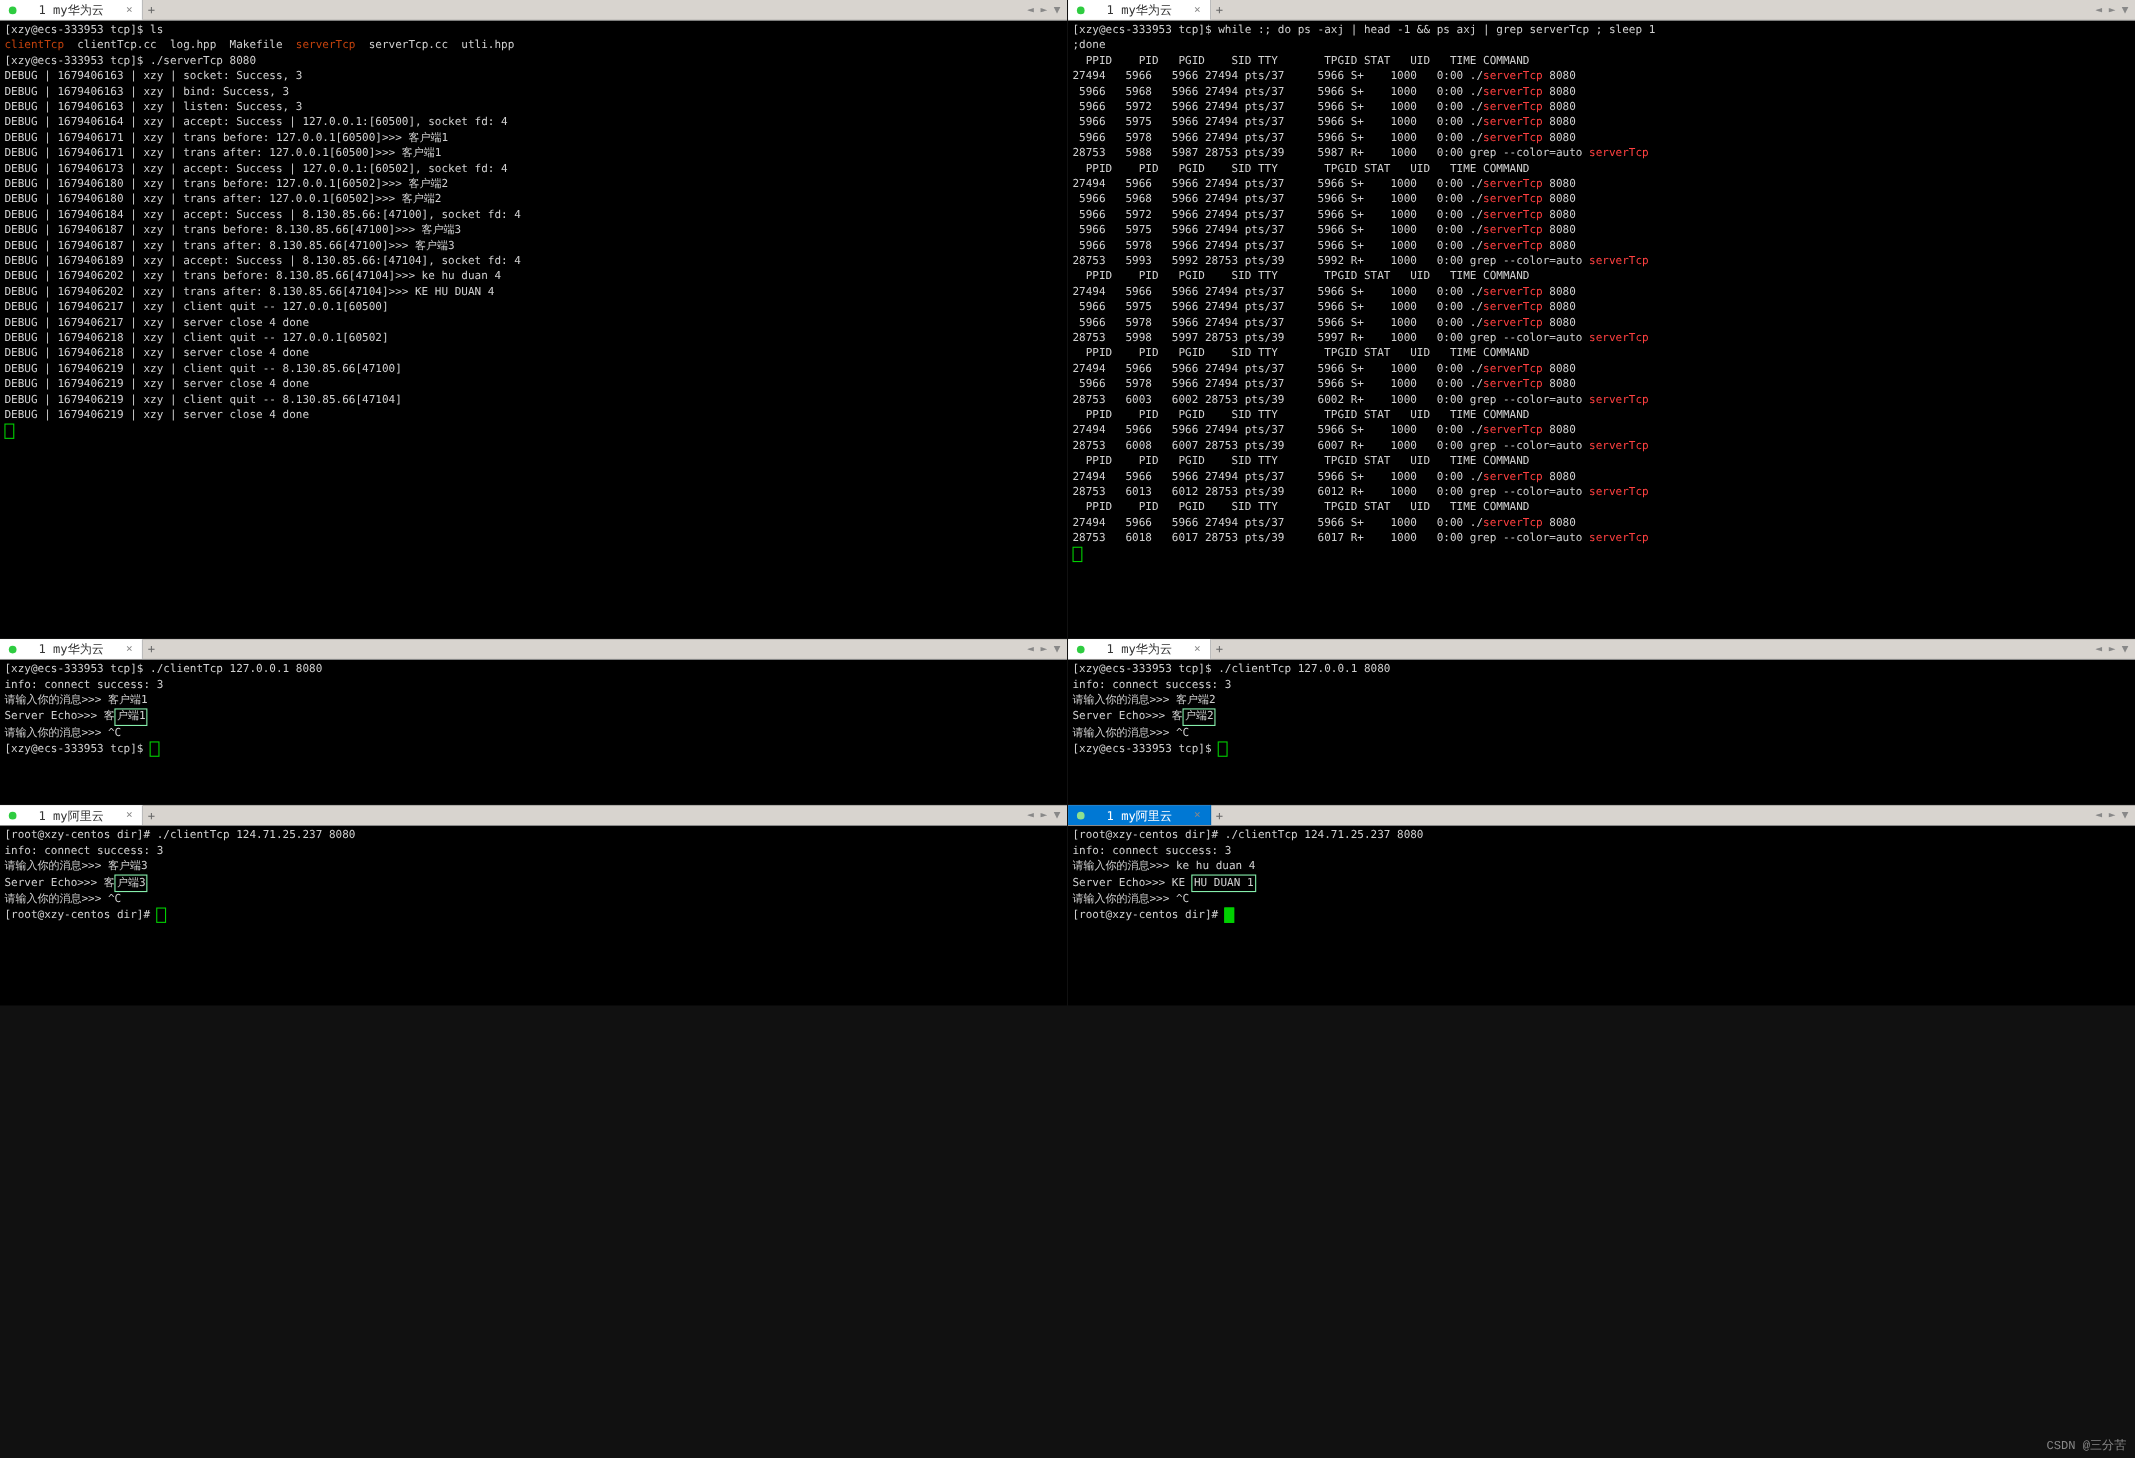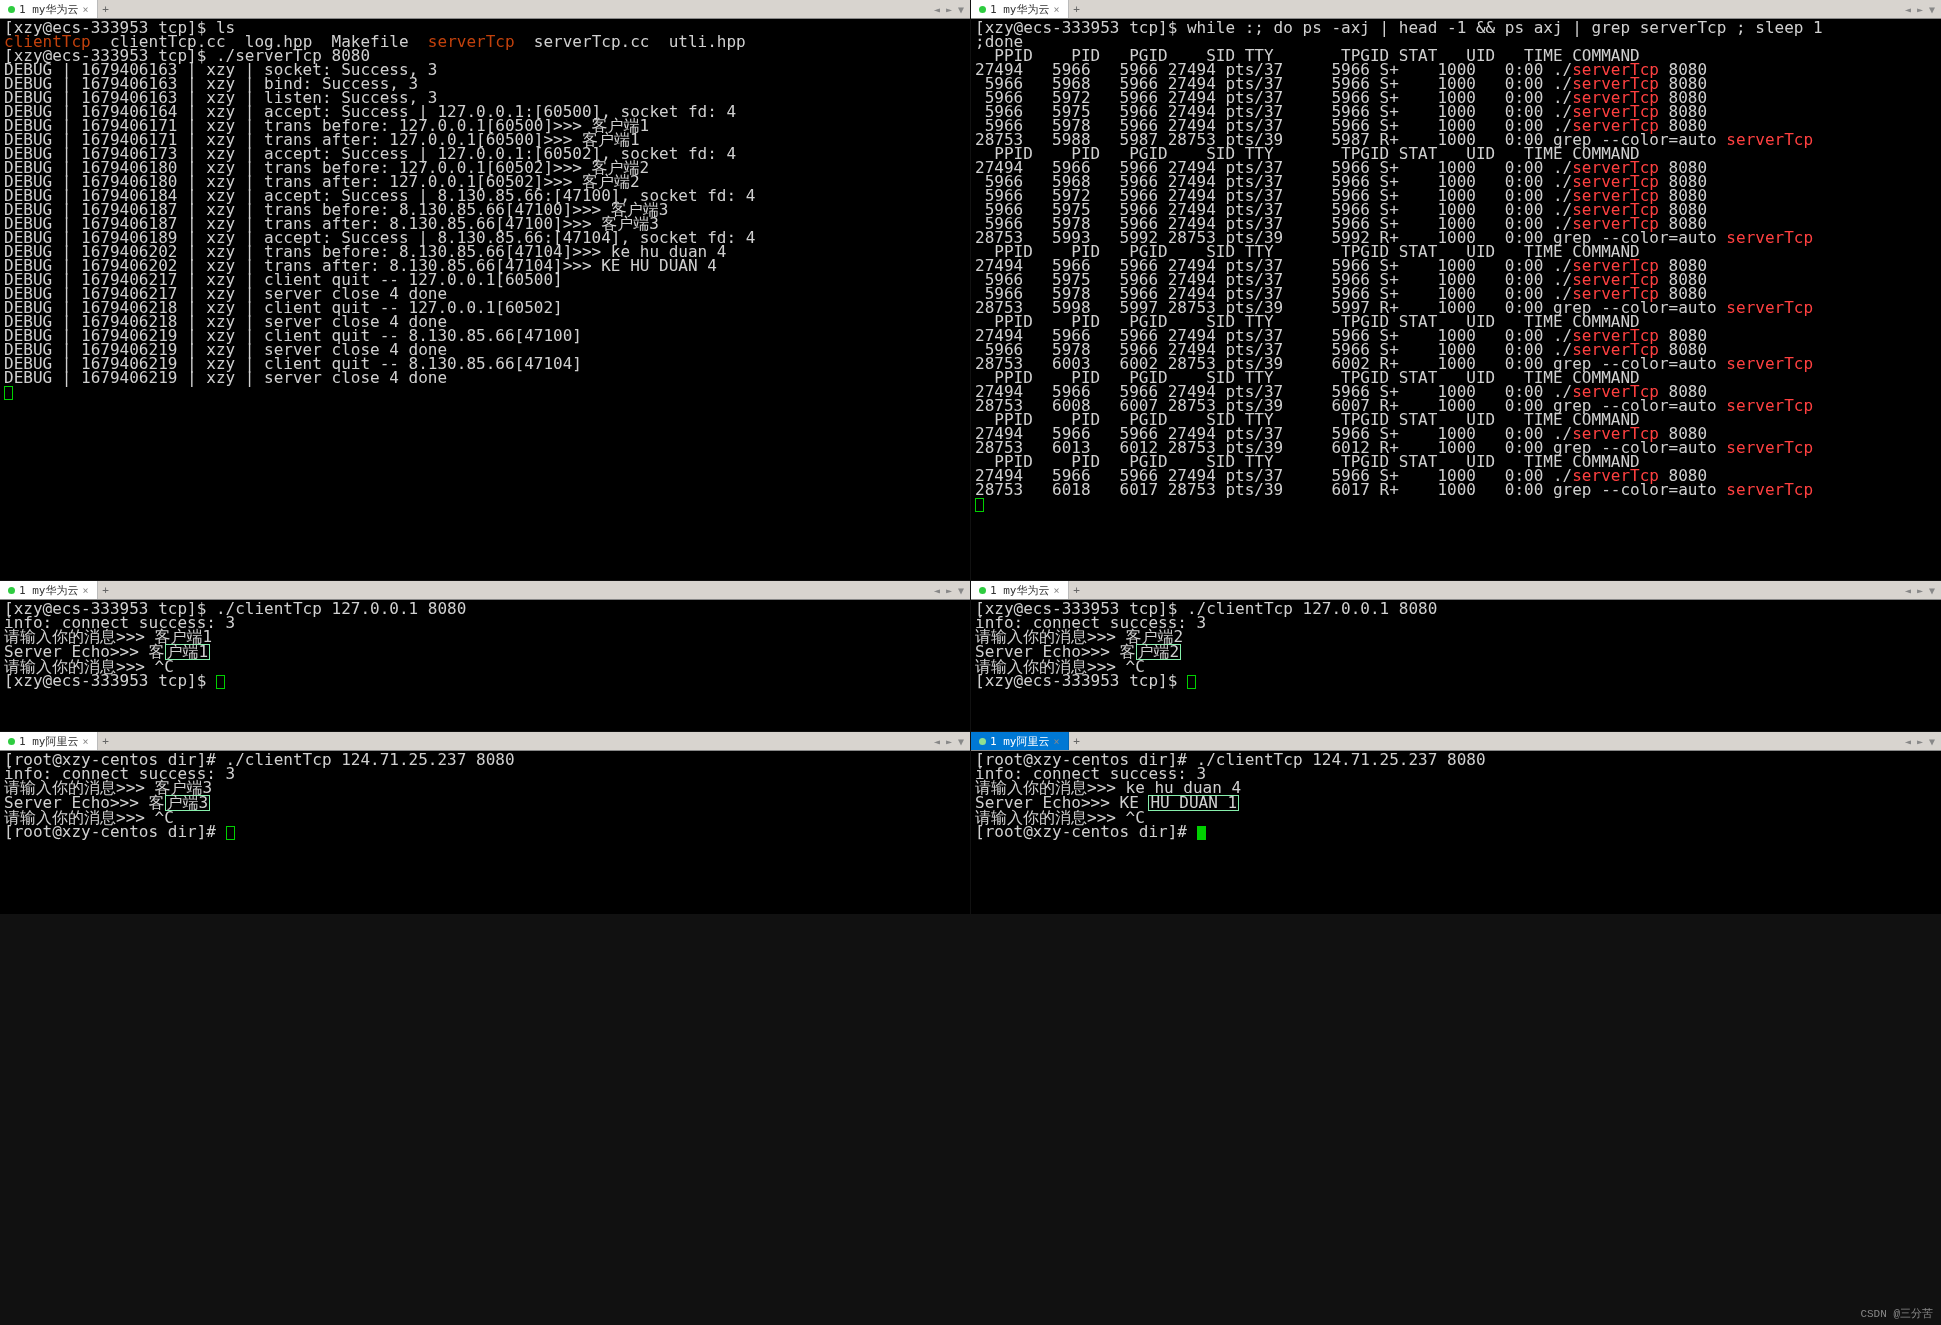--- a/index.html
+++ b/index.html
@@ -1,28 +1,28 @@
 <!DOCTYPE html>
 <html><head>
 <meta charset="utf-8">
 <style>
 body{margin:0;background:#111;font-family:Consolas,Menlo,monospace;font-size:12px;color:#aaa}
 .grid{display:grid;grid-template-columns:1fr 1fr;gap:1px;background:#111}
 .pane{background:#000;display:flex;flex-direction:column;min-height:0}
 .tabbar{background:#d8d4cf;display:flex;align-items:center;height:18px;border-bottom:1px solid #888;font-size:11px;color:#333;position:relative}
-.tab{display:flex;align-items:center;gap:4px;padding:0 8px;height:100%;border-right:1px solid #bbb}
+.tab{display:flex;align-items:center;gap:20px;padding:0 8px;height:100%;border-right:1px solid #bbb}
 .tab.active{background:#fff}
 .tab.blue{background:#0078d4;color:#fff;border-right:1px solid #0068b8}
 .tab.blue .dot{background:#8fe08f}
 .dot{width:7px;height:7px;border-radius:50%;background:#2ecc40;display:inline-block}
 .close{font-size:10px;color:#888}
 .plus{width:16px;text-align:center;color:#666;cursor:pointer}
 .navbtns{margin-left:auto;display:flex;gap:2px;padding-right:4px;color:#888}
 .navbtns span{font-size:10px;padding:0 2px}
-.term{background:#000;color:#d0d0d0;padding:2px 4px;white-space:pre;font-size:16px;line-height:14px;overflow:hidden;flex:1;position:relative}
+.term{background:#000;color:#d0d0d0;padding:2px 4px;white-space:pre;font-size:10px;line-height:14px;overflow:hidden;flex:1;position:relative}
 .g{color:#c2410c}
 .r{color:#ff4040}
 .cursor{display:inline-block;width:7px;height:12px;border:1px solid #00d000;vertical-align:middle}
 .cursor.fill{background:#00d000}
 .box{border:1px solid #86efac;display:inline-block;padding:0 1px;margin:0}
 .watermark{position:fixed;bottom:4px;right:8px;color:#888;font-size:11px;font-family:Liberation Mono, monospace}
 .row1{height:580px}
 .row2{height:150px}
 .row3{height:182px}
 </style>

